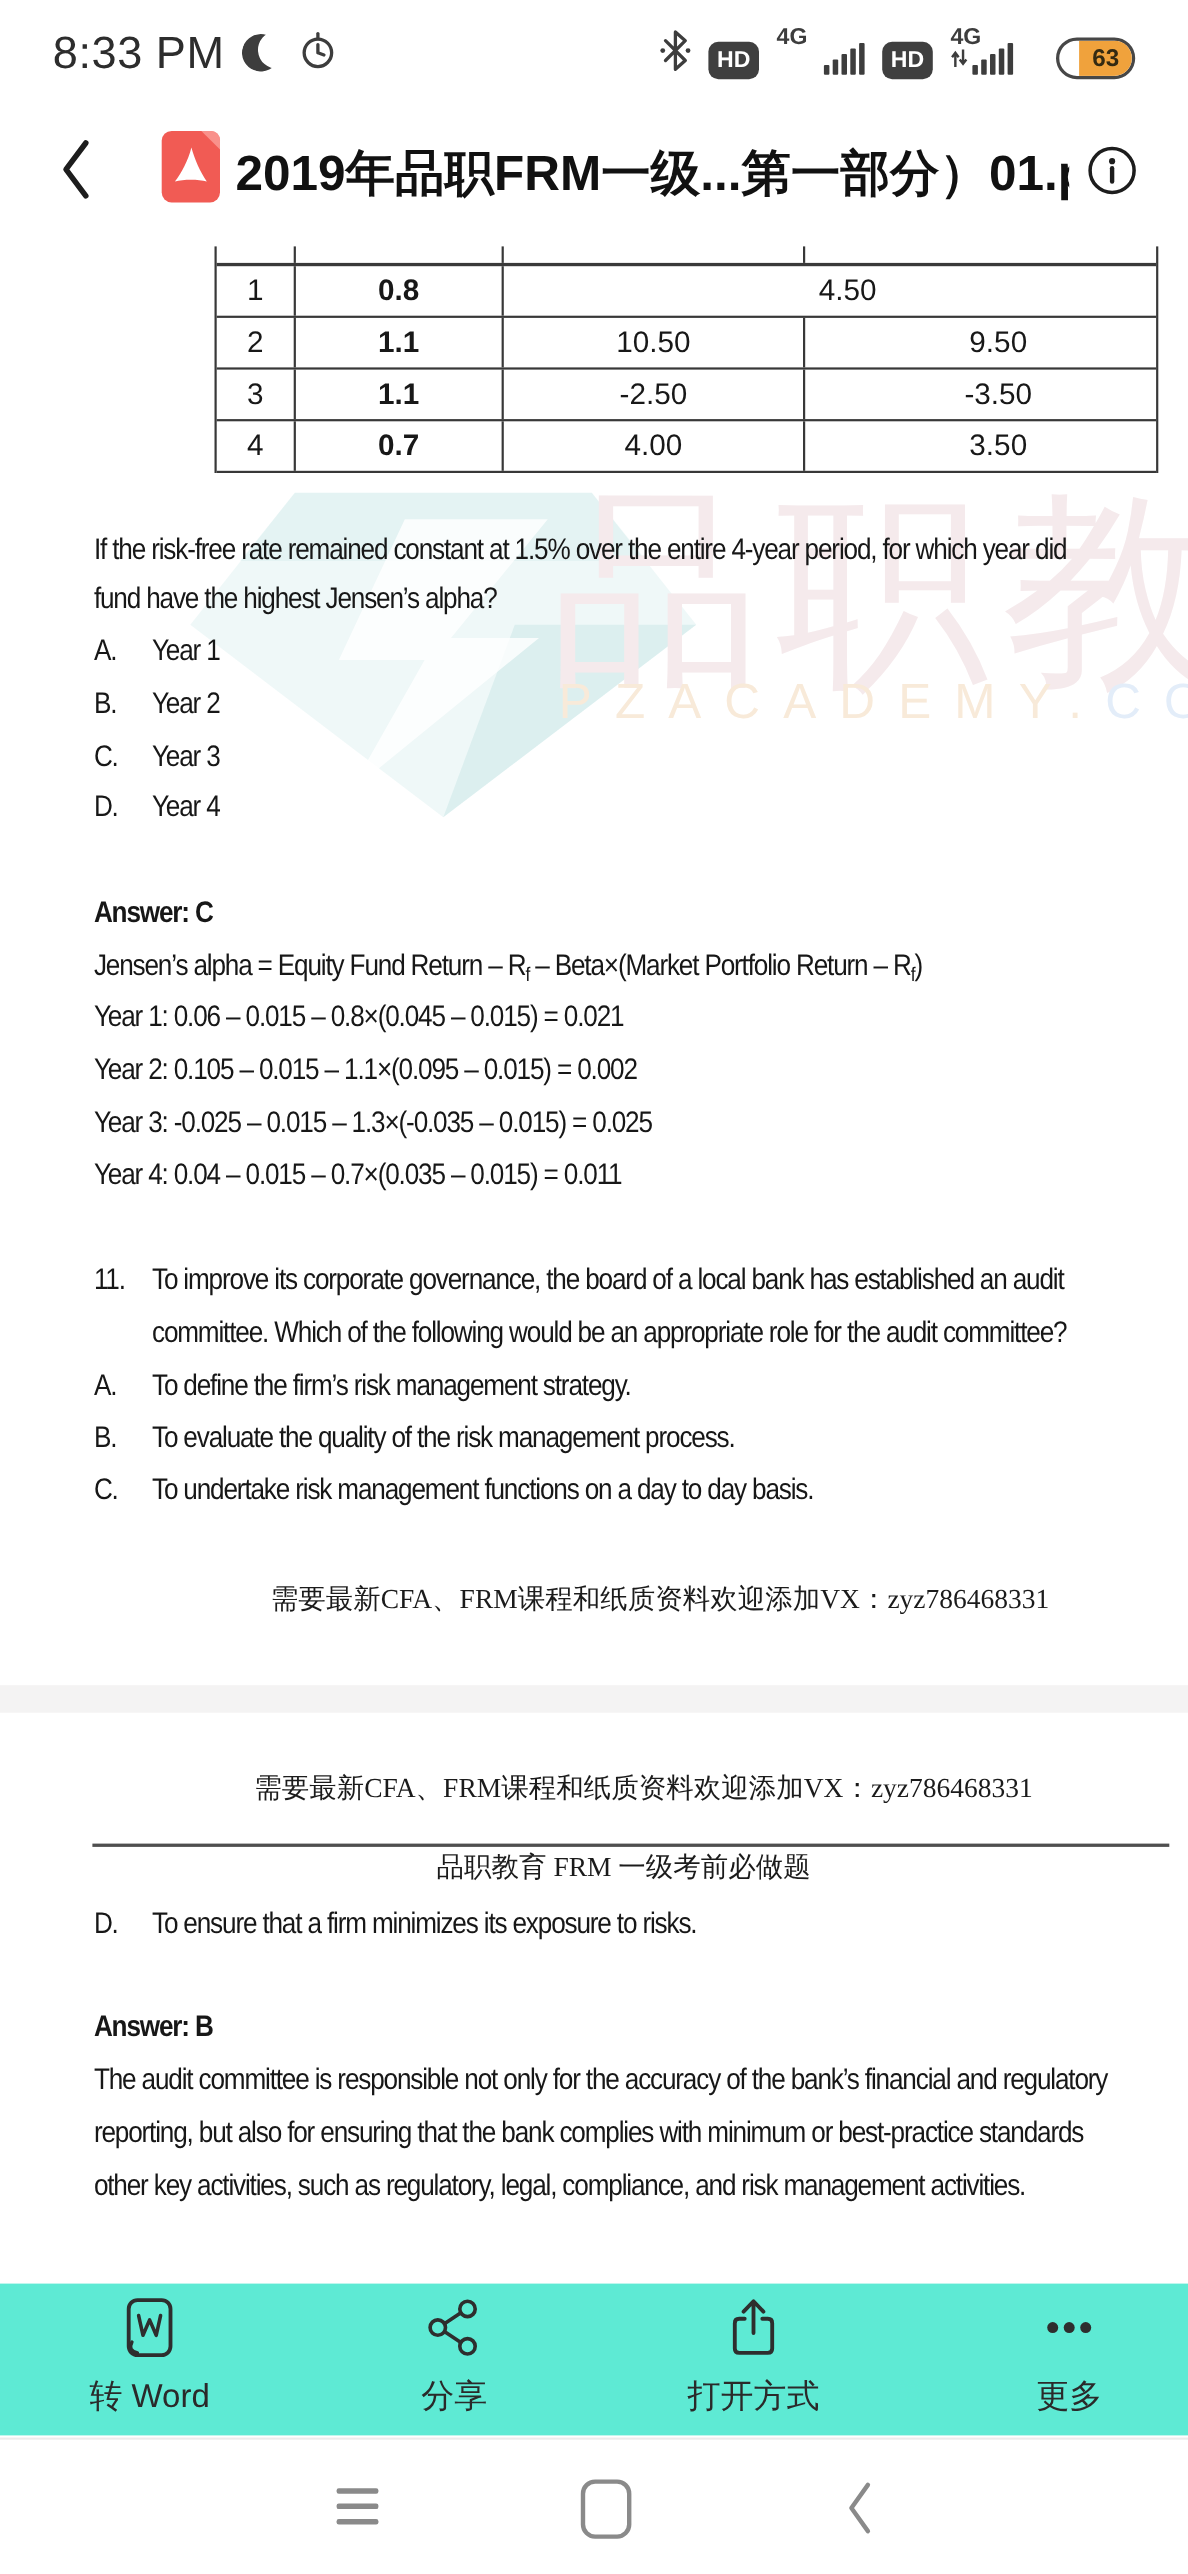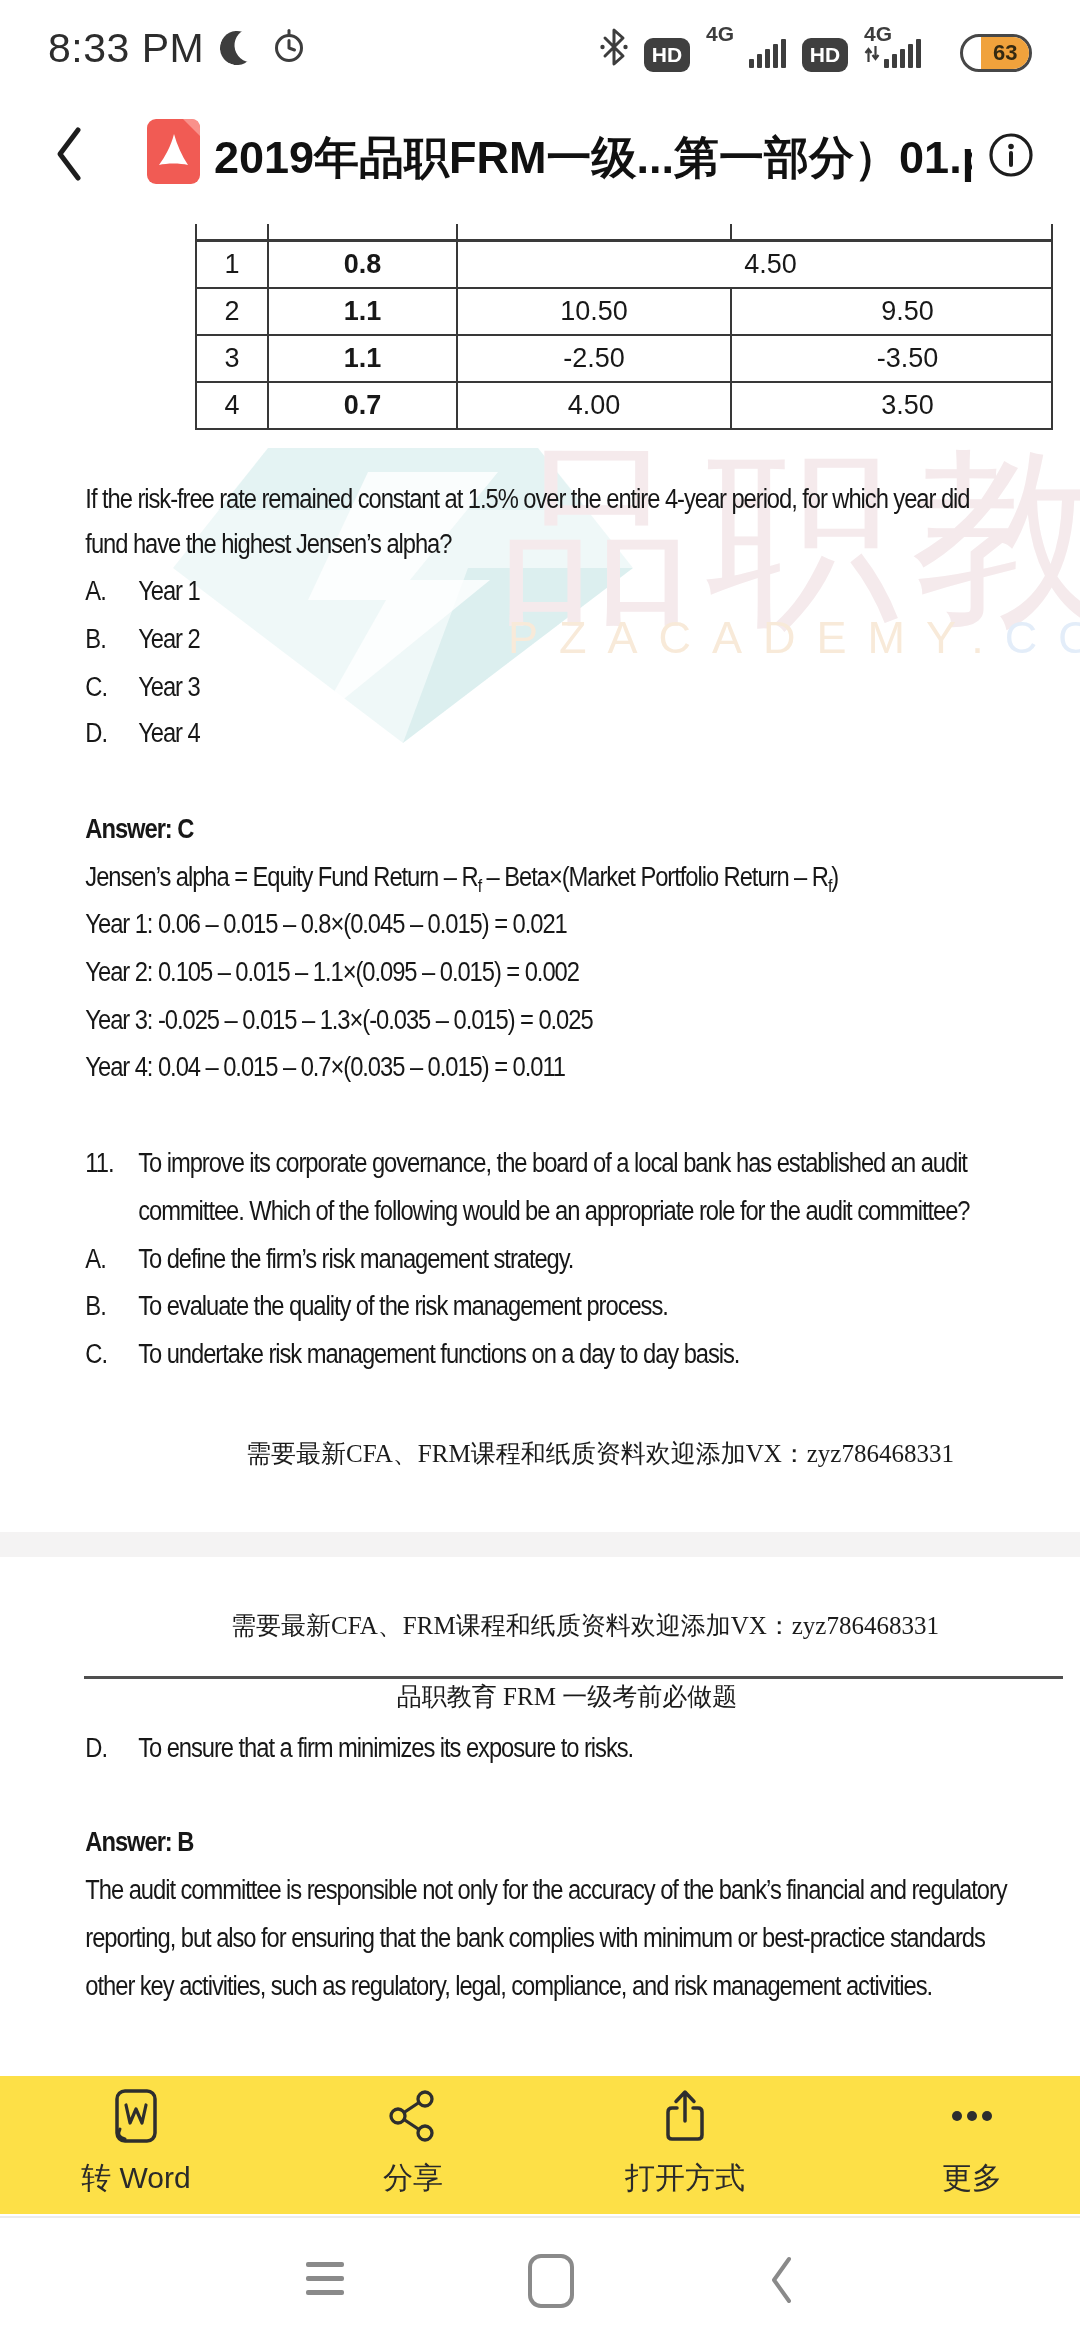--- a/index.html
+++ b/index.html
@@ -55,21 +55,21 @@
   .opt{display:flex;}
   .ol{display:inline-block;width:60px;flex:0 0 60px;}
   .bold{font-weight:700;}
   .sub{font-size:18px;vertical-align:-6px;}
   
   .cjk{position:absolute;left:0;width:1080px;text-align:center;font-family:"Liberation Serif",serif;
        font-size:25px;color:#1b1b1b;box-sizing:border-box;z-index:2;white-space:nowrap;}
   .band{position:absolute;left:0;top:1312px;width:1080px;height:25px;background:#f4f3f3;z-index:3;}
   .rule{position:absolute;left:84px;top:1456px;width:979px;height:3px;background:#4f4f4f;z-index:2;}
   
-  .toolbar{position:absolute;top:2076px;left:0;width:100%;height:138px;background:#fde047;z-index:4;}
+  .toolbar{position:absolute;top:2076px;left:0;width:100%;height:138px;background:#5eead4;z-index:4;}
   .tb-item{position:absolute;top:10px;width:220px;text-align:center;cursor:pointer;}
   .tb-ic{height:60px;display:flex;align-items:center;justify-content:center;}
   .tb-label{margin-top:12px;font-size:30px;color:#2a2a2a;}
   .divider{position:absolute;top:2216px;left:0;width:100%;height:2px;background:#ececec;z-index:4;}
   
   .navbar{position:absolute;top:2218px;left:0;width:100%;height:122px;background:#fff;z-index:4;}
   .nav-menu{position:absolute;left:306px;top:44px;}
   .nav-menu i{display:block;width:38px;height:5px;background:#8a8a8a;border-radius:2px;margin-bottom:9px;}
   .nav-home{position:absolute;left:528px;top:36px;width:38px;height:46px;border:4.5px solid #8a8a8a;border-radius:13px;}
   .nav-back{position:absolute;left:768px;top:36px;}

